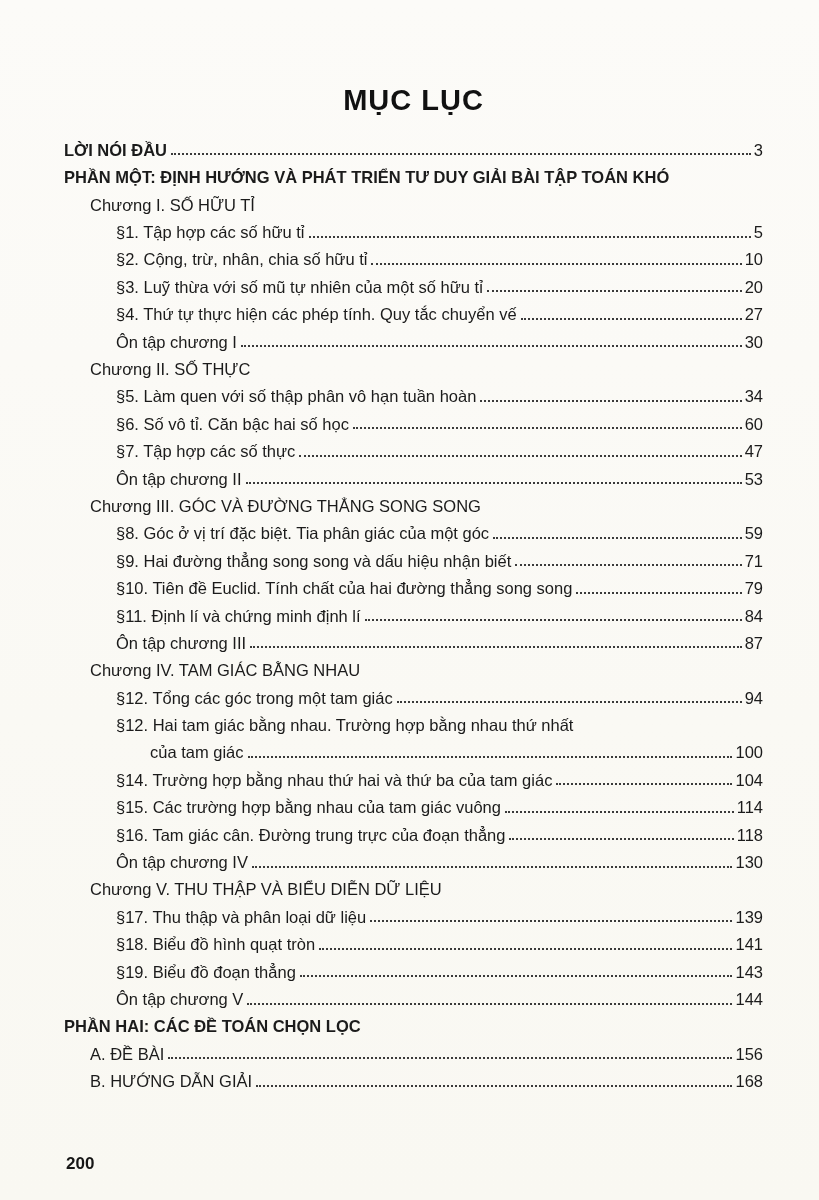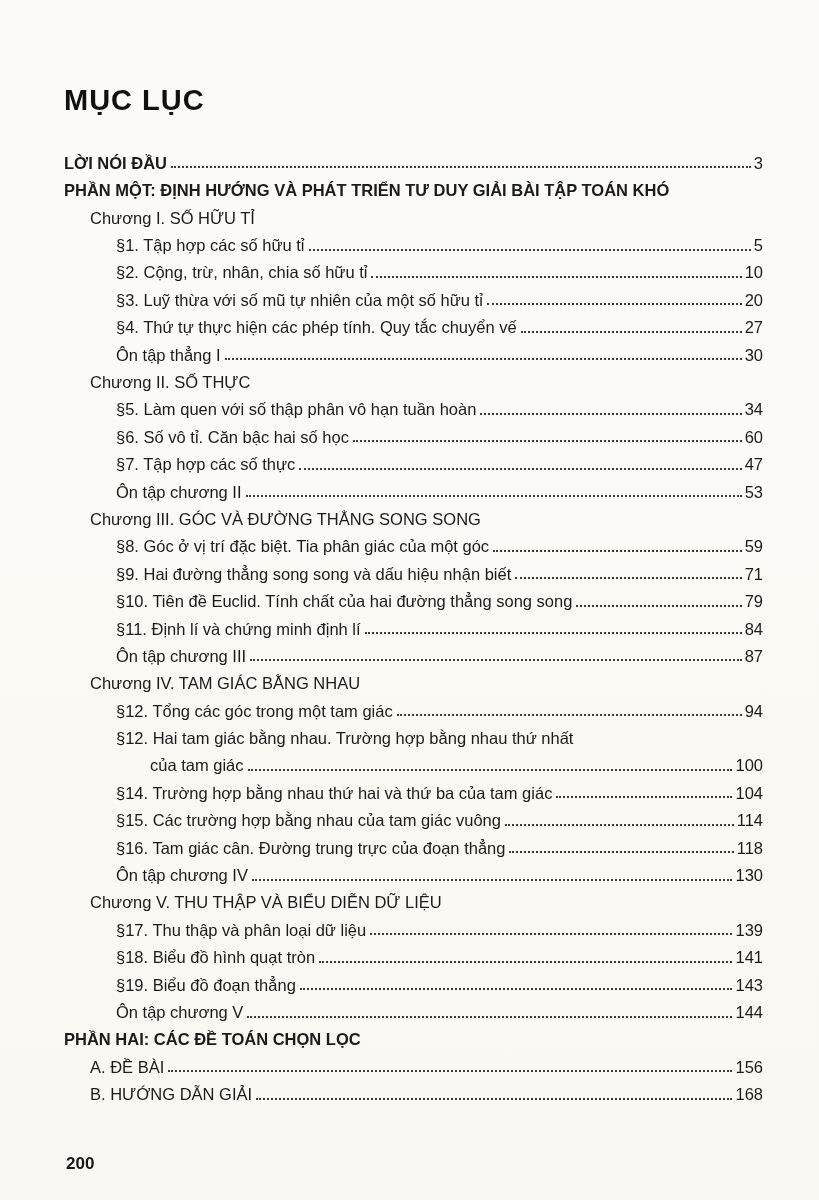--- a/index.html
+++ b/index.html
@@ -13,27 +13,28 @@
     height: 1200px;
     box-sizing: border-box;
     background: linear-gradient(180deg, #fcfbf8 0%, #faf9f4 60%, #f9f8f2 100%);
     font-family: "Liberation Sans", sans-serif;
     color: #1b1b1b;
     padding: 84px 56px 0 64px;
     overflow: hidden;
   }
   .title {
     margin: 0;
+    text-align: center;
     font-size: 29px;
     font-weight: 700;
     letter-spacing: 1px;
     color: #111;
   }
   .toc {
-    margin-top: 30px;
+    margin-top: 17px;
   }
   .row {
     display: flex;
     align-items: flex-end;
     height: 27.4px;
     font-size: 16.5px;
     line-height: 1;
   }
   .row .label {
     white-space: nowrap;
@@ -100,21 +101,21 @@
         <span class="label">§3. Luỹ thừa với số mũ tự nhiên của một số hữu tỉ</span>
         <span class="dots"></span>
         <span class="page-num">20</span>
       </div>
       <div class="row indent-2">
         <span class="label">§4. Thứ tự thực hiện các phép tính. Quy tắc chuyển vế</span>
         <span class="dots"></span>
         <span class="page-num">27</span>
       </div>
       <div class="row indent-2">
-        <span class="label">Ôn tập thẳng I</span>
+        <span class="label">Ôn tập chương I</span>
         <span class="dots"></span>
         <span class="page-num">30</span>
       </div>
       <div class="row indent-1">
         <span class="label"><span class="prefix">Chương II. </span><span>SỐ THỰC</span></span>
       </div>
       <div class="row indent-2">
         <span class="label">§5. Làm quen với số thập phân vô hạn tuần hoàn</span>
         <span class="dots"></span>
         <span class="page-num">34</span>

